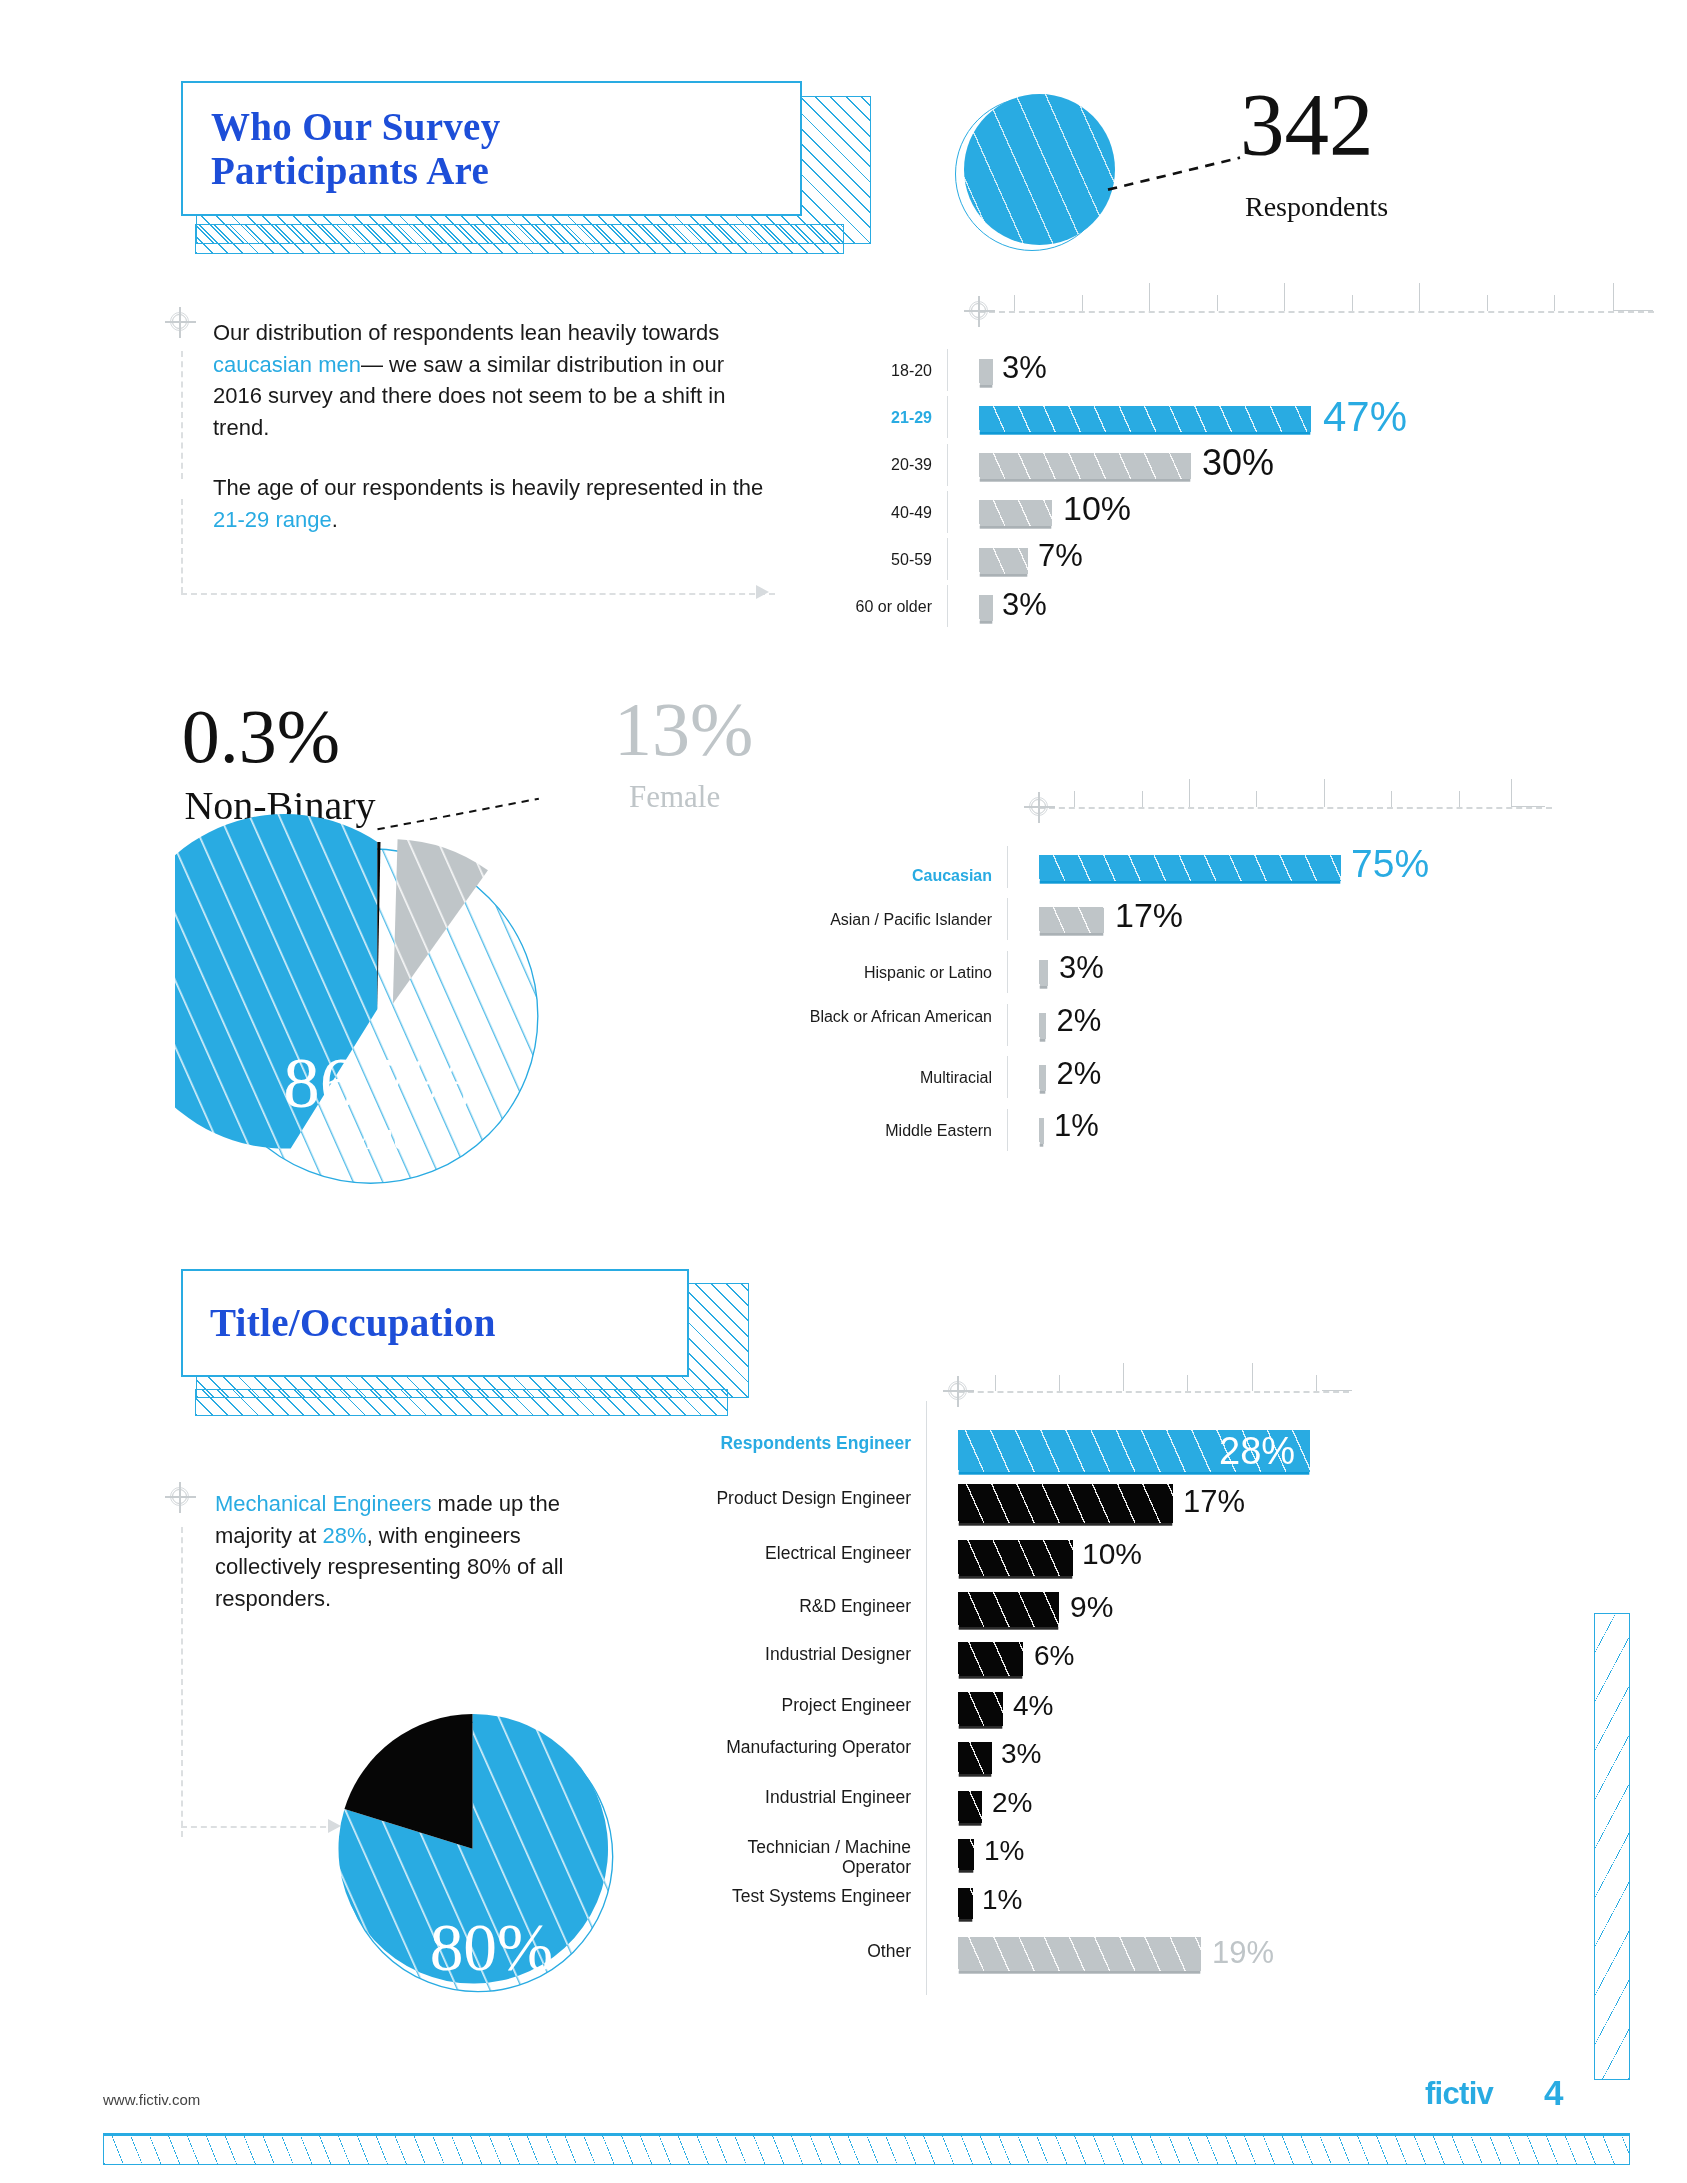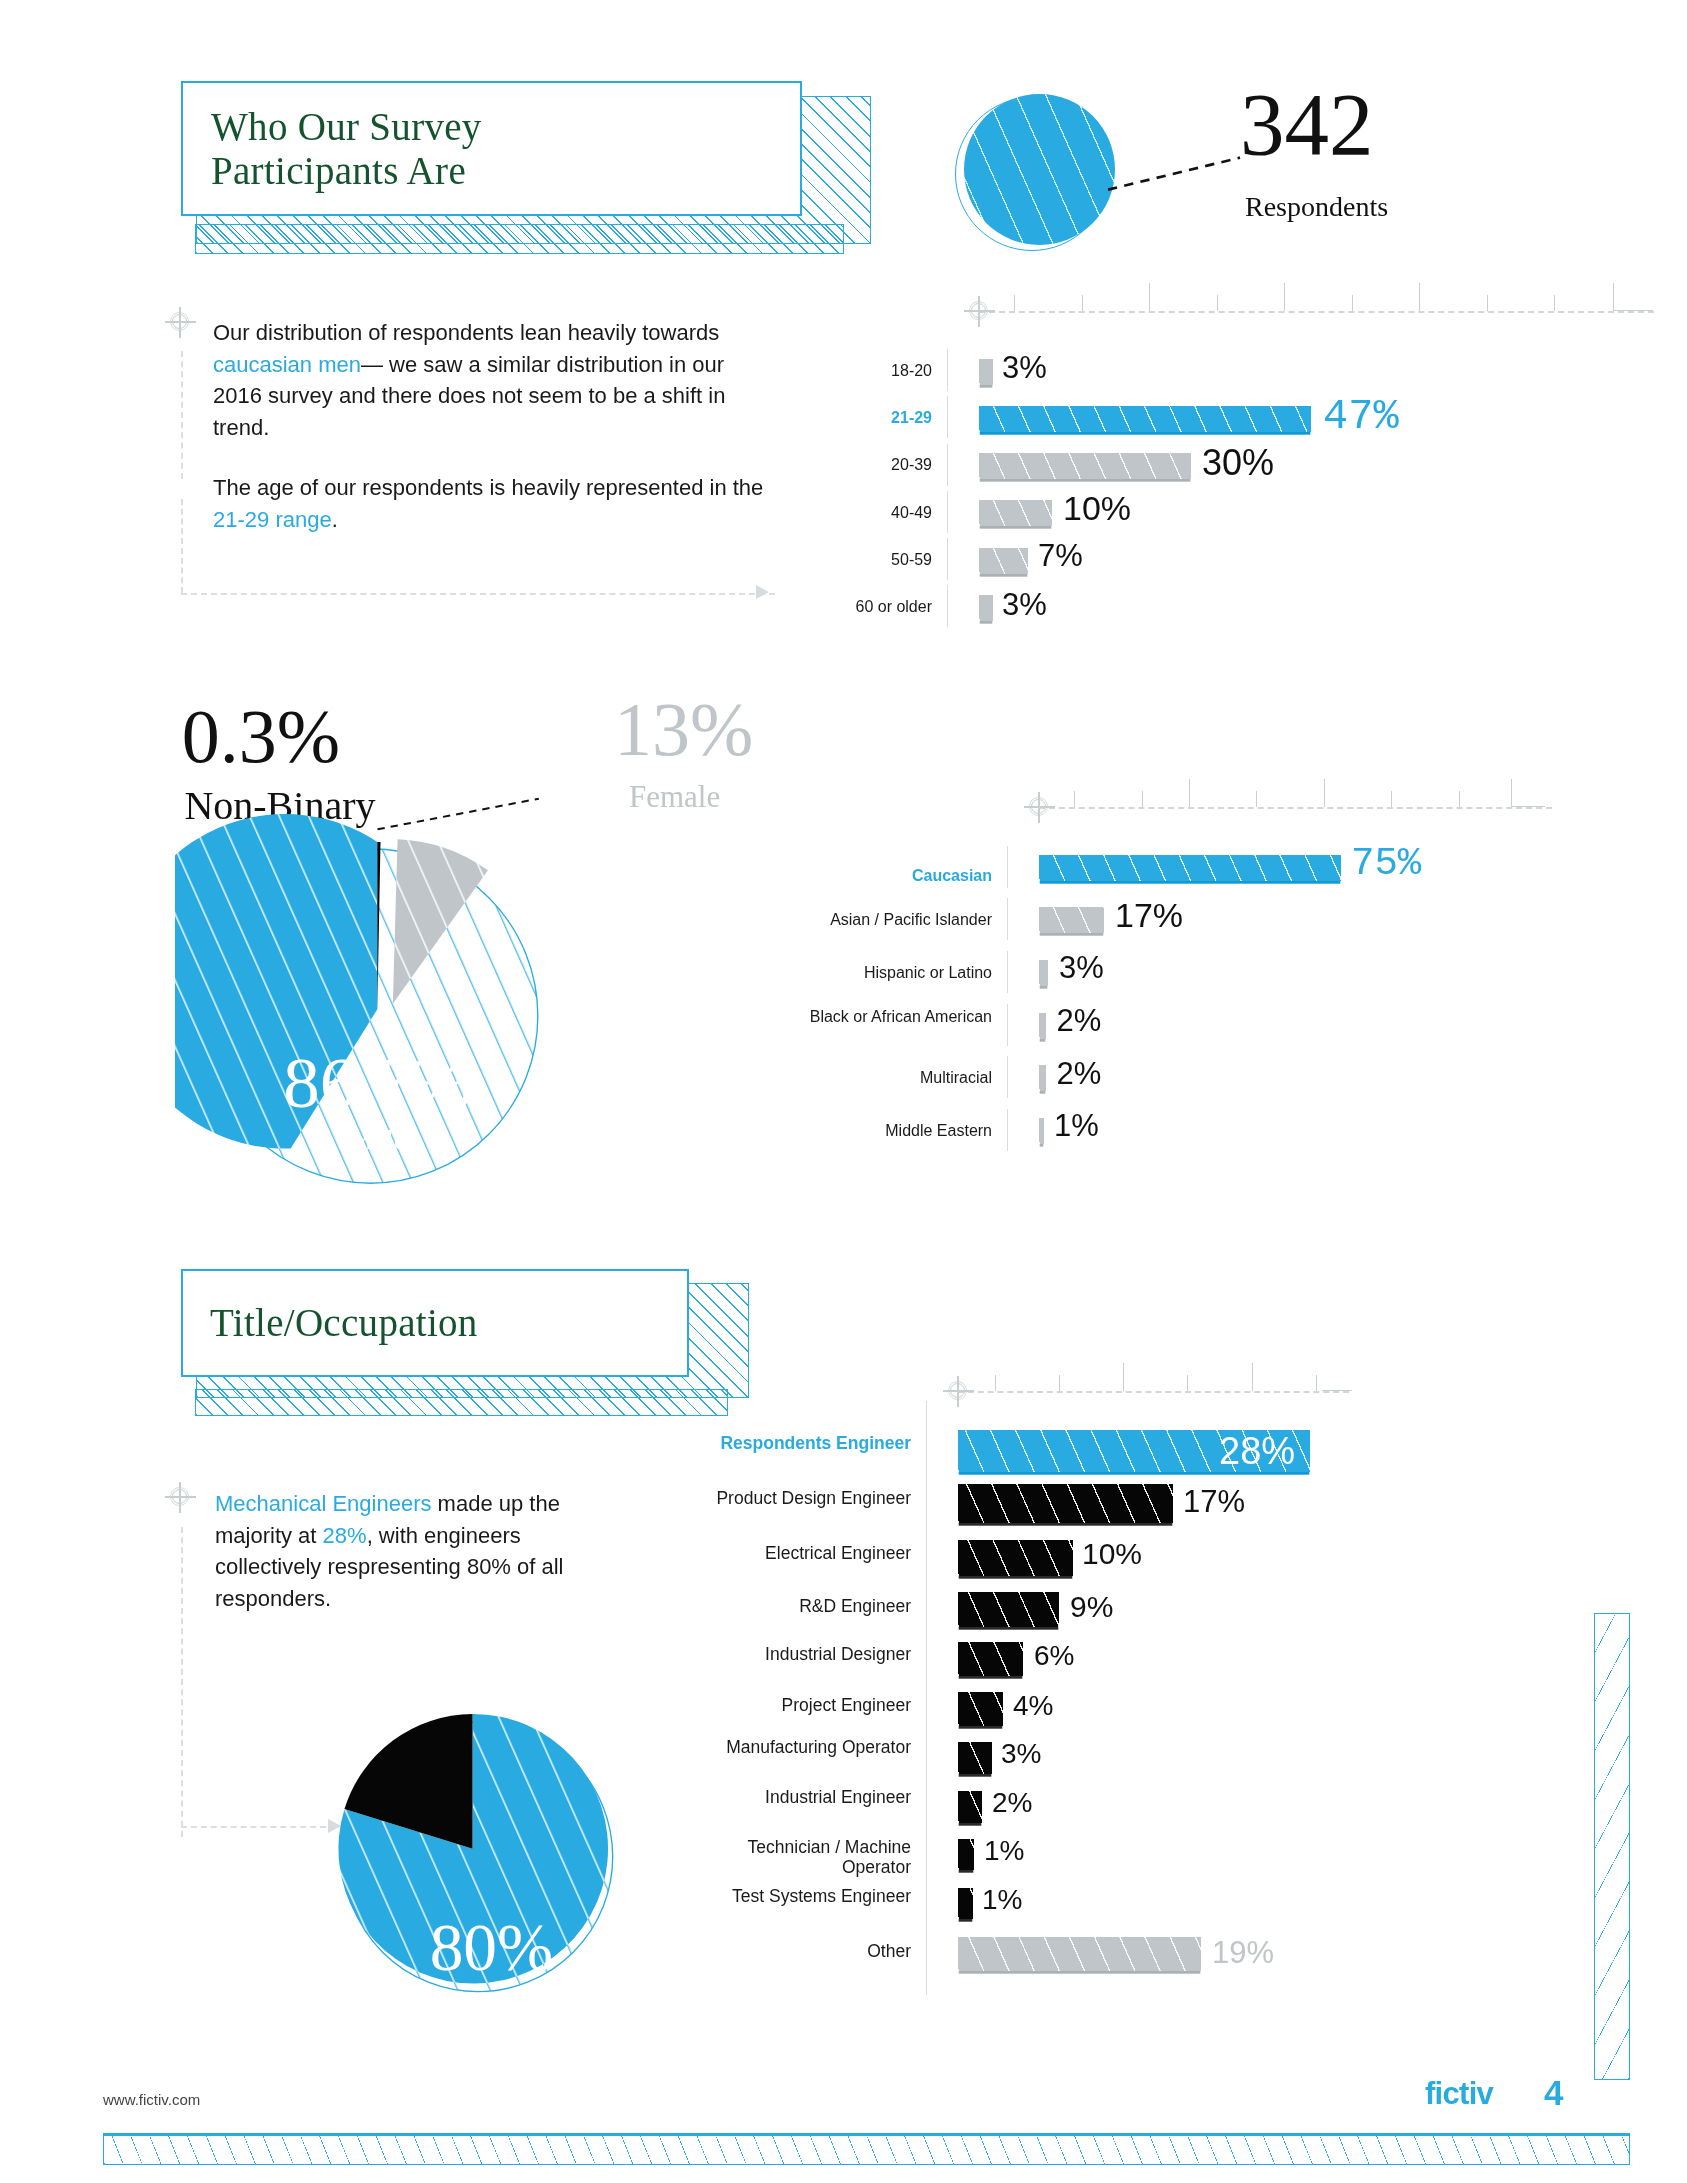--- a/index.html
+++ b/index.html
@@ -4,21 +4,21 @@
 <style>
   html,body{margin:0;padding:0;background:#fff;}
   body{width:1687px;height:2183px;position:relative;overflow:hidden;
        font-family:"Liberation Sans",sans-serif;color:#1a1a1a;}
   .abs{position:absolute;}
 
   
   .hdr-wrap{position:absolute;}
   .hdr-box{position:absolute;left:0;top:0;border:2px solid #29ABE2;background:#fff;
            display:flex;align-items:center;box-sizing:border-box;z-index:3;}
-  .hdr-box span{font-family:"Liberation Serif",serif;font-weight:400;color:#14532d;
+  .hdr-box span{font-family:"Liberation Serif",serif;font-weight:700;color:#1d4ed8;
                 line-height:1.12;letter-spacing:0.3px;}
   .hdr-sh-right{position:absolute;z-index:1;border:1.3px solid #29ABE2;box-sizing:border-box;
       background-image:repeating-linear-gradient(45deg,#29ABE2 0 1.3px,transparent 1.3px 10.8px);}
   .hdr-sh-bottom{position:absolute;z-index:1;border:1.3px solid #29ABE2;box-sizing:border-box;
       background-image:repeating-linear-gradient(45deg,#29ABE2 0 1.3px,transparent 1.3px 10.8px);}
 
   
   .copy{font-size:22px;line-height:1.44;color:#1a1a1a;font-weight:400;}
   .blue{color:#29ABE2;}
 
@@ -49,21 +49,21 @@
       background-image:repeating-linear-gradient(66deg,rgba(255,255,255,.85) 0 1.3px,transparent 1.3px 23px);
       box-shadow:0 3.4px 0 -0.7px #0f9ad6;}
   .bar.gray-b{background:#bfc5c8;
       background-image:repeating-linear-gradient(66deg,rgba(255,255,255,.9) 0 1.3px,transparent 1.3px 23px);
       box-shadow:0 3.4px 0 -0.7px #aab1b5;}
   .bar.black-b{background:#060606;
       background-image:repeating-linear-gradient(66deg,rgba(255,255,255,.92) 0 1.3px,transparent 1.3px 23px);
       box-shadow:0 3.4px 0 -0.7px #2a2a2a;}
   .barval{position:absolute;font-family:"Liberation Sans",sans-serif;font-weight:300;
           color:#111;white-space:nowrap;}
-  .barval.blue-v{color:#29ABE2;font-family:Liberation Mono, monospace;}
+  .barval.blue-v{color:#29ABE2;}
   .barval.gray-v{color:#bfc5c8;}
   .barval.inside{color:#fff;}
 
   
   .bignum{font-family:"Liberation Serif",serif;font-weight:300;color:#111;line-height:.9;}
   .bigsub{font-family:"Liberation Serif",serif;font-weight:300;color:#111;}
 
   
   .pie{position:absolute;border-radius:50%;}
   .hatch-blue{background-image:repeating-linear-gradient(66deg,rgba(255,255,255,.75) 0 1.3px,transparent 1.3px 27px);}

